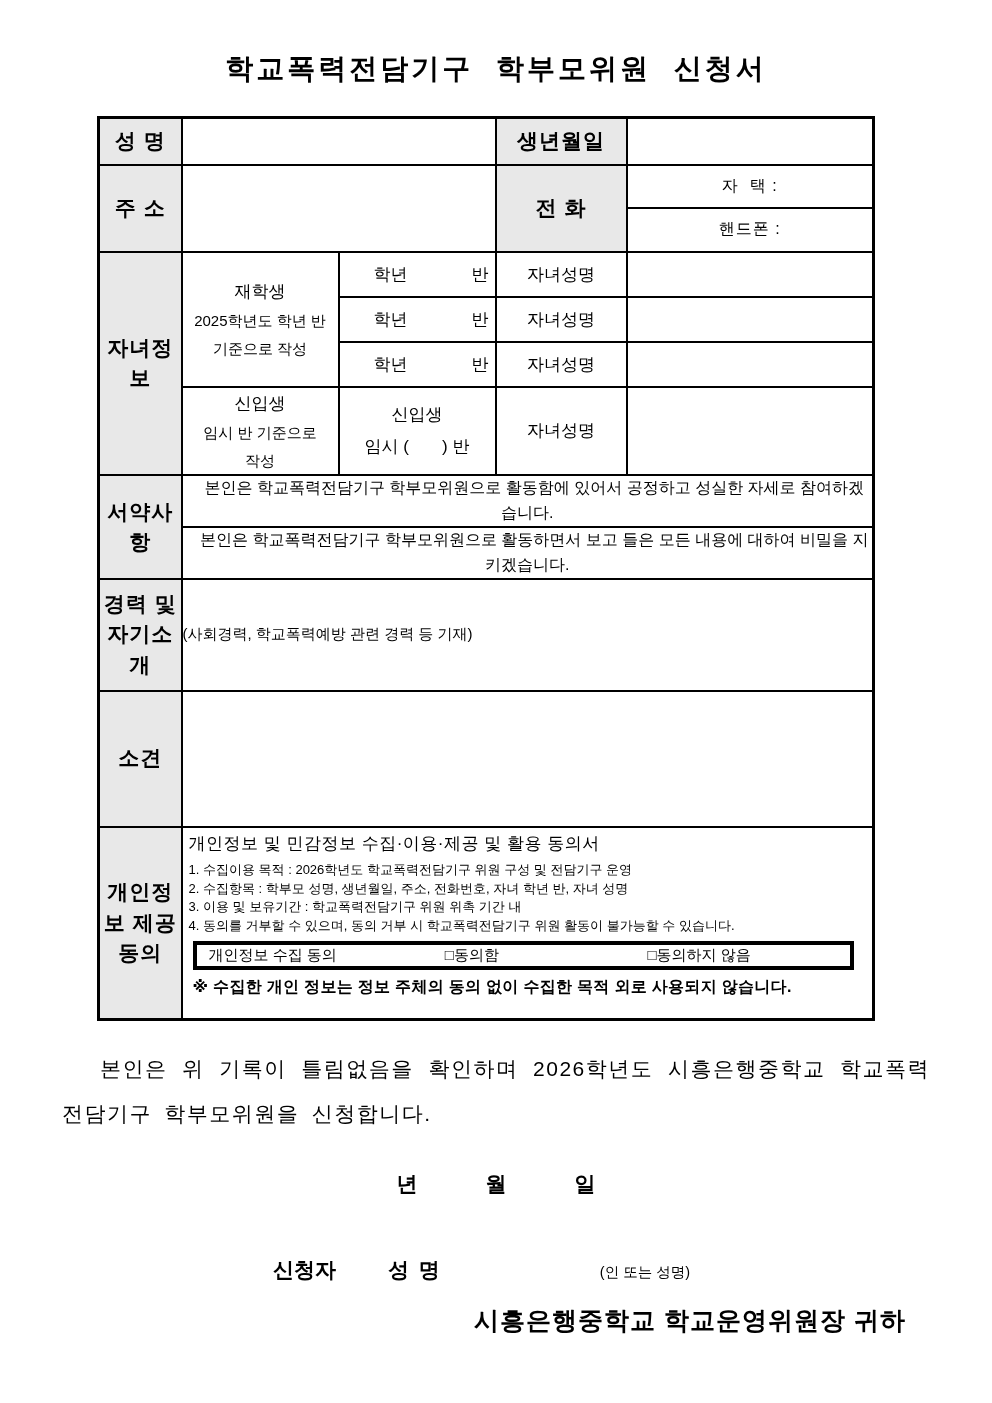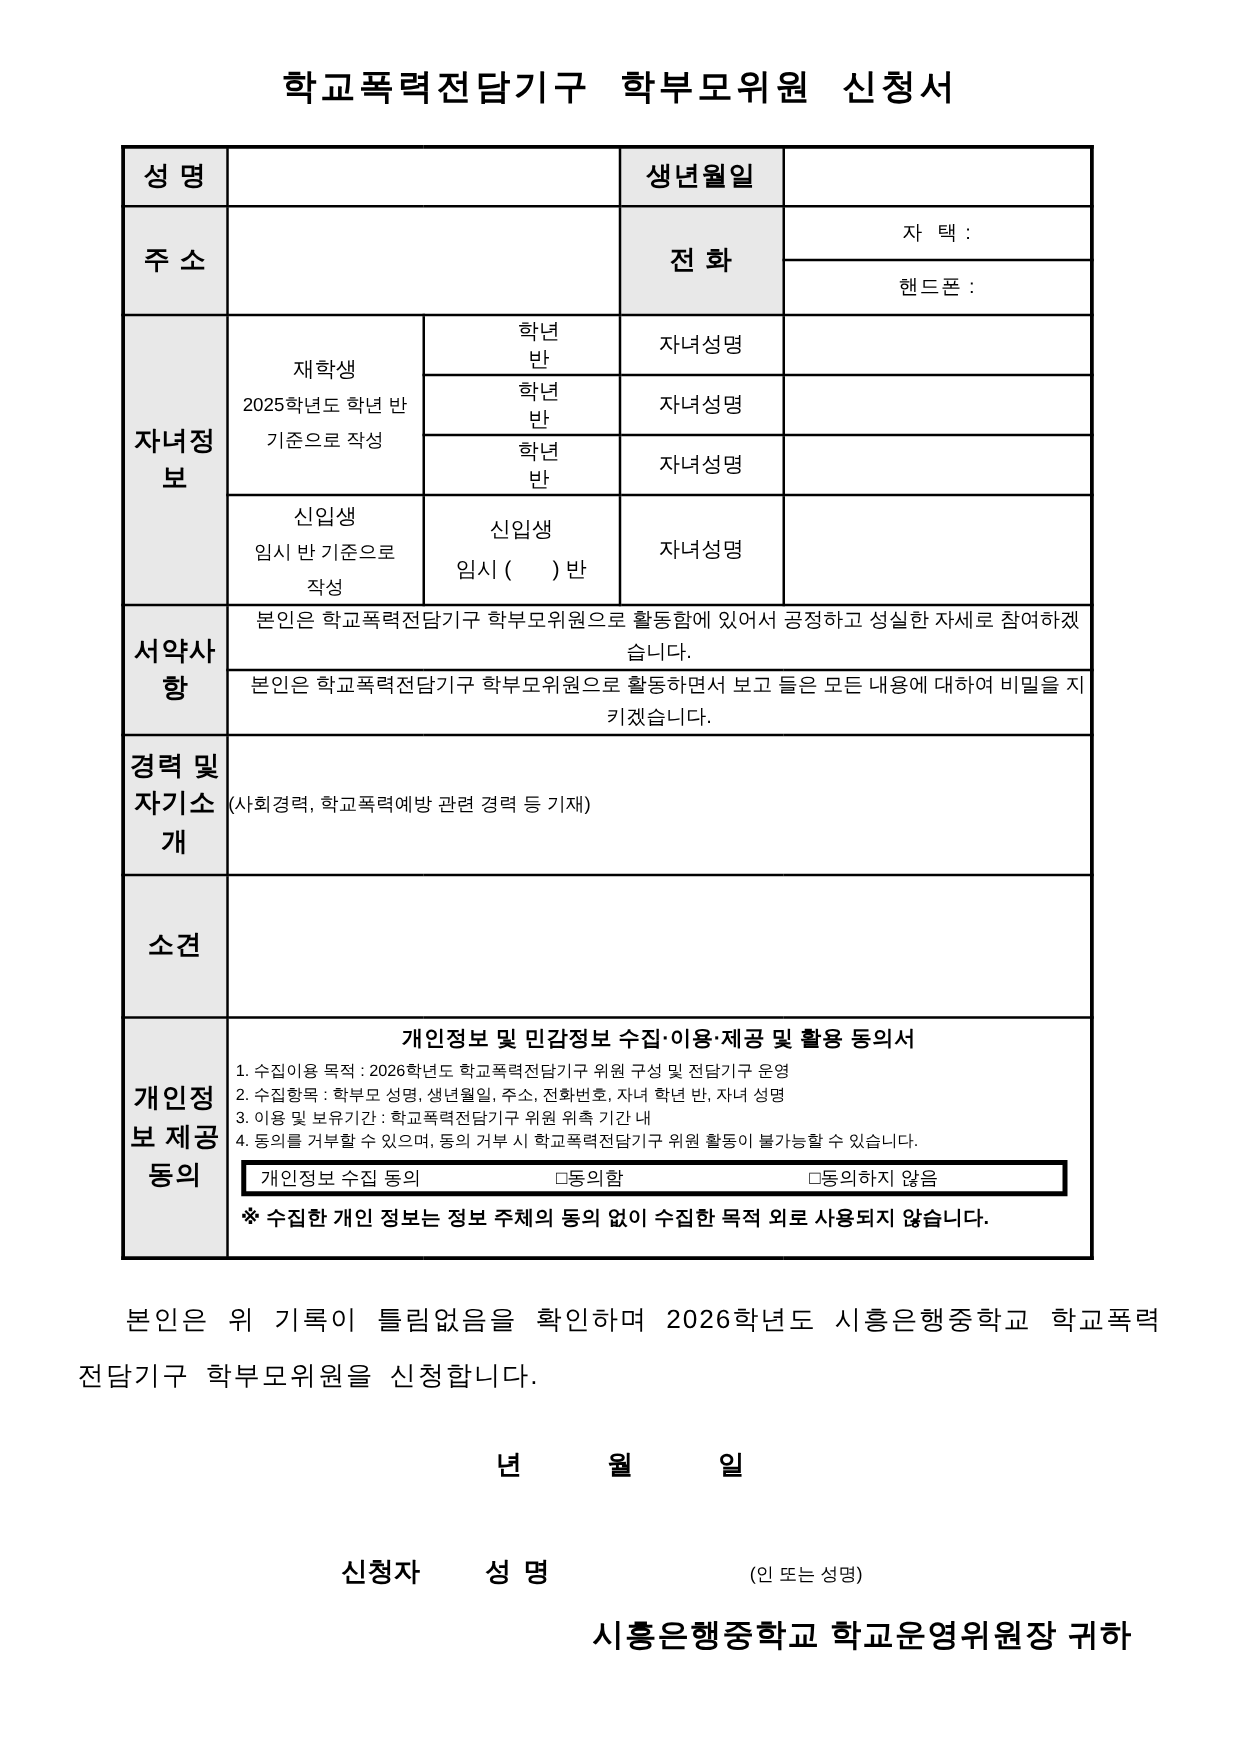--- a/index.html
+++ b/index.html
@@ -53,24 +53,23 @@
     text-align: center;
     font-size: 15px;
     line-height: 1.85;
     padding: 2px 4px;
   }
   .note-title { font-size: 17px; }
   td.grade-cell { padding: 0; }
   .grade-flex {
     display: flex;
     justify-content: space-between;
-    align-items: center;
+    align-items: flex-start;
     padding: 0 6px 0 34px;
     font-size: 17px;
-    flex-direction: column;
   }
   td.childname-cell {
     text-align: center;
     font-size: 17px;
   }
   td.freshman-cell {
     text-align: center;
     font-size: 17px;
     line-height: 1.9;
     padding: 2px 4px;
@@ -82,23 +81,23 @@
   }
   .pledge-text { text-indent: 14px; margin: 0; text-align: center; }
   td.career-cell {
     vertical-align: top;
     font-size: 15px;
     padding: 3px 7px;
   }
   td.privacy-cell { vertical-align: top; }
   .privacy-inner { height: 189px; overflow: hidden; padding: 2px 6px; }
   .privacy-heading {
-    text-align: center;
+    text-align: left;
     font-size: 17px;
-    font-weight: bold;
+    font-weight: normal;
     margin: 2px 0 6px 0;
     letter-spacing: 0.5px;
   }
   .privacy-item {
     font-size: 13px;
     line-height: 1.42;
     padding-left: 20px;
     text-indent: -20px;
     word-break: break-all;
   }
@@ -255,21 +254,21 @@
     </td>
   </tr>
 
   <tr style="height:112px">
     <th class="lbl">경력 및 자기소개</th>
     <td class="career-cell" colspan="4">
       <span>(사회경력, 학교폭력예방 관련 경력 등 기재)</span>
     </td>
   </tr>
 
-  <tr style="height:114px">
+  <tr style="height:136px">
     <th class="lbl">소견</th>
     <td class="input-cell" colspan="4"></td>
   </tr>
 
   <tr style="height:193px">
     <th class="lbl">개인정보 제공 동의</th>
     <td class="privacy-cell" colspan="4">
       <div class="privacy-inner">
         <div class="privacy-heading">개인정보 및 민감정보 수집·이용·제공 및 활용 동의서</div>
         <div class="privacy-item">1. 수집이용 목적 : 2026학년도 학교폭력전담기구 위원 구성 및 전담기구 운영</div>

